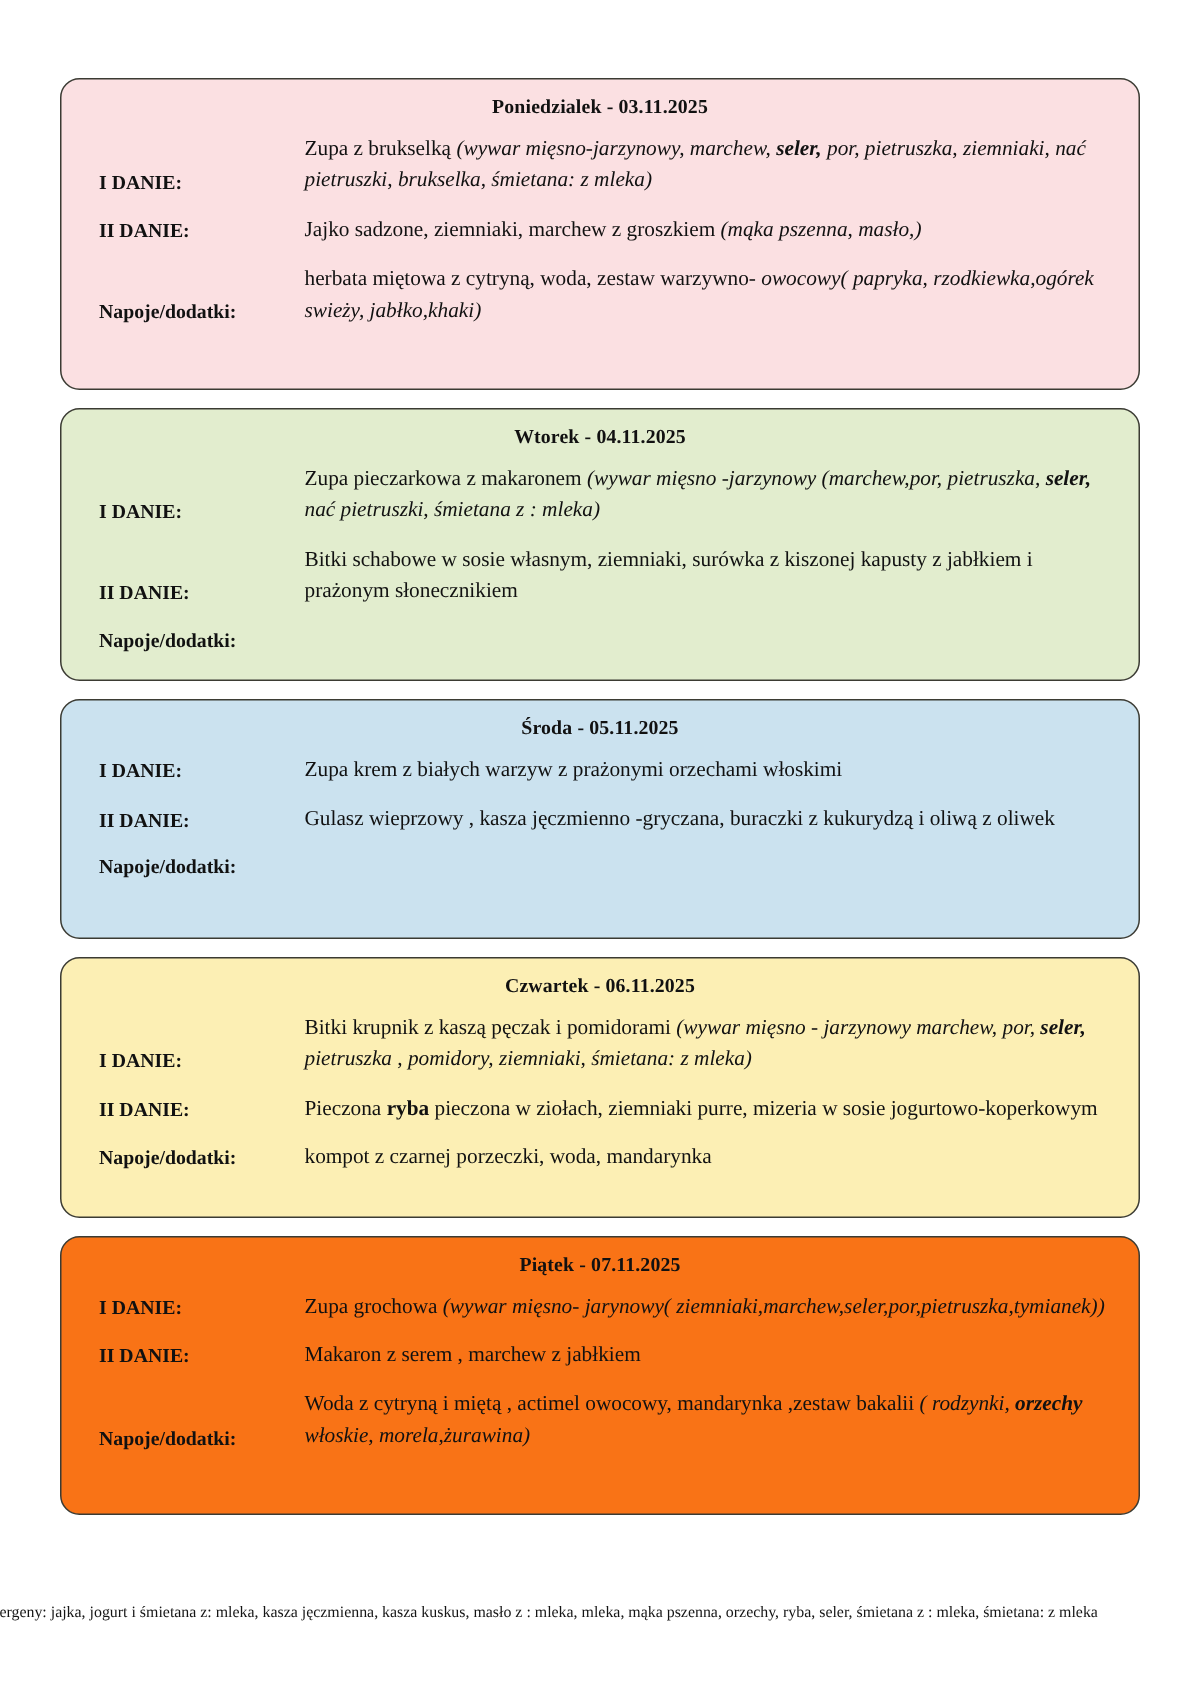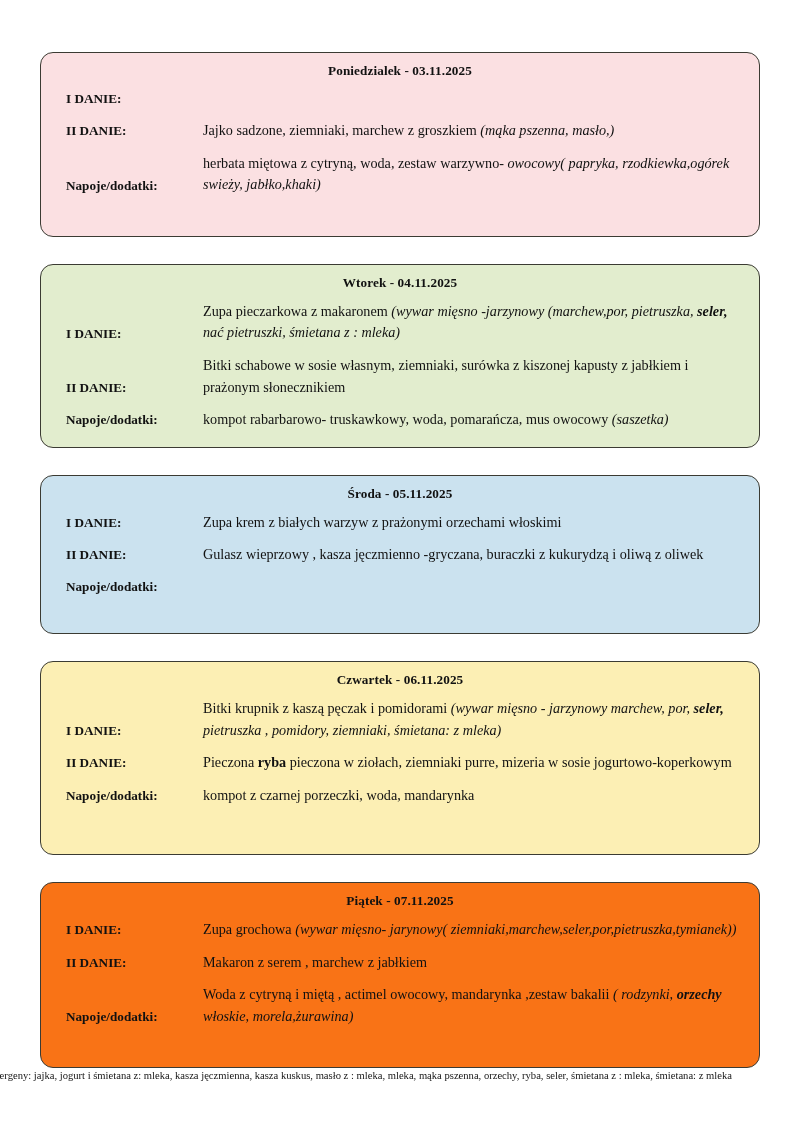--- a/index.html
+++ b/index.html
@@ -19,21 +19,21 @@
   .page {
     position: relative;
     width: 800px;
     height: 1126px;
     box-sizing: border-box;
     padding: 52px 40px 0 40px;
   }
   .menu-list {
     display: flex;
     flex-direction: column;
-    gap: 27px;
+    gap: 12px;
   }
   .day-card {
     box-sizing: border-box;
     border: 1.6px solid #3b3b33;
     border-radius: 13px;
     padding: 9px 14px 14px 14px;
     width: 720px;
   }
   .day-title {
     text-align: center;
@@ -85,21 +85,21 @@
   .card-mon { background: #fbe0e2; }
   .card-tue { background: #e2edce; }
   .card-wed { background: #cbe2ef; }
   .card-thu { background: #fcefb4; }
   .card-fri { background: #f97316; }
 
   
   .card-mon { padding-bottom: 40px; }
   .card-tue { padding-bottom: 16px; }
   .card-wed { padding-bottom: 36px; }
-  .card-thu { padding-bottom: 48px; }
+  .card-thu { padding-bottom: 28px; }
   .card-fri { padding-bottom: 40px; }
 
   .allergens {
     position: absolute;
     left: -11px;
     top: 1069px;
     width: 1700px;
     font-size: 10.6px;
     line-height: 1.3;
     white-space: nowrap;
@@ -110,20 +110,21 @@
 <body>
 
 <div class="page">
 
   <div class="menu-list">
       <div class="day-card card-mon">
         <div class="day-title">Poniedzialek - 03.11.2025</div>
         <div class="rows">
           <div class="meal-row">
             <div class="meal-label">I DANIE:</div>
+            <div class="meal-content"><span>Zupa z brukselką </span><span class="it">(wywar mięsno-jarzynowy, marchew, </span><span class="bi">seler,</span><span class="it"> por, pietruszka, ziemniaki, nać pietruszki, brukselka, śmietana: z mleka)</span></div>
           </div>
           <div class="meal-row">
             <div class="meal-label">II DANIE:</div>
             <div class="meal-content"><span>Jajko sadzone, ziemniaki, marchew z groszkiem </span><span class="it">(mąka pszenna,  masło,)</span></div>
           </div>
           <div class="meal-row">
             <div class="meal-label">Napoje/dodatki:</div>
             <div class="meal-content"><span>herbata miętowa z cytryną, woda, zestaw warzywno- </span><span class="it">owocowy( papryka, rzodkiewka,ogórek swieży, jabłko,khaki)</span></div>
           </div>
         </div>
@@ -134,21 +135,20 @@
           <div class="meal-row">
             <div class="meal-label">I DANIE:</div>
             <div class="meal-content"><span>Zupa pieczarkowa z makaronem </span><span class="it">(wywar mięsno -jarzynowy (marchew,por, pietruszka, </span><span class="bi">seler,</span><span class="it"> nać pietruszki, śmietana z : mleka)</span></div>
           </div>
           <div class="meal-row">
             <div class="meal-label">II DANIE:</div>
             <div class="meal-content"><span>Bitki schabowe w sosie własnym, ziemniaki, surówka z kiszonej kapusty z jabłkiem i prażonym słonecznikiem</span></div>
           </div>
           <div class="meal-row">
             <div class="meal-label">Napoje/dodatki:</div>
-            <div class="meal-content"><span>kompot rabarbarowo- truskawkowy, woda, pomarańcza, mus owocowy </span><span class="it">(saszetka)</span></div>
           </div>
         </div>
       </div>
       <div class="day-card card-wed">
         <div class="day-title">Środa - 05.11.2025</div>
         <div class="rows">
           <div class="meal-row">
             <div class="meal-label">I DANIE:</div>
             <div class="meal-content"><span>Zupa krem z białych warzyw z prażonymi orzechami włoskimi</span></div>
           </div>

